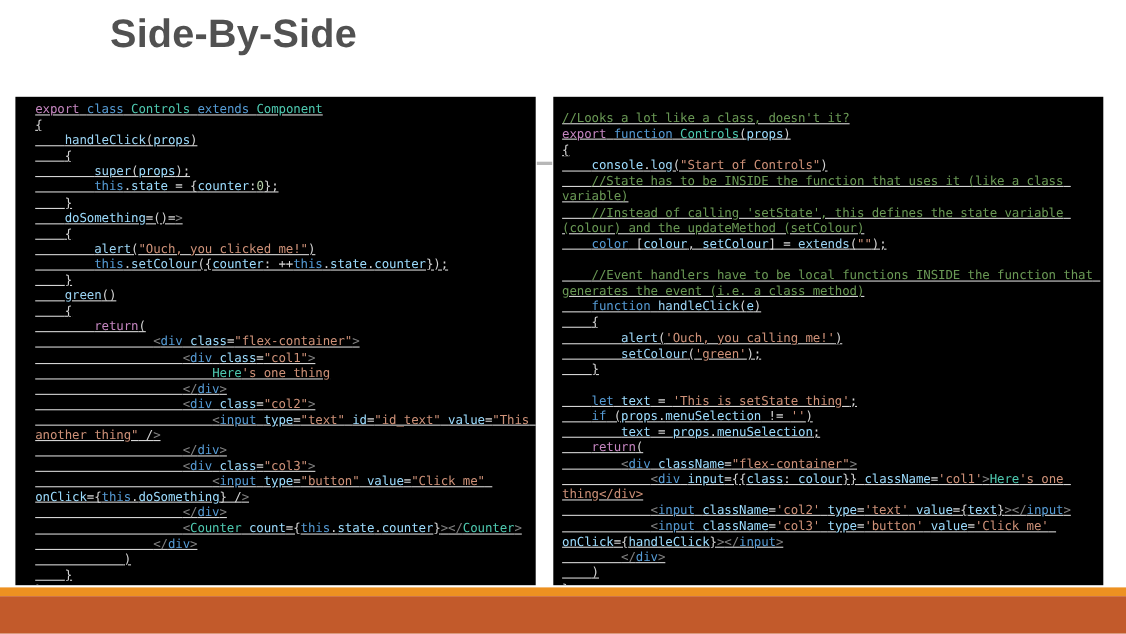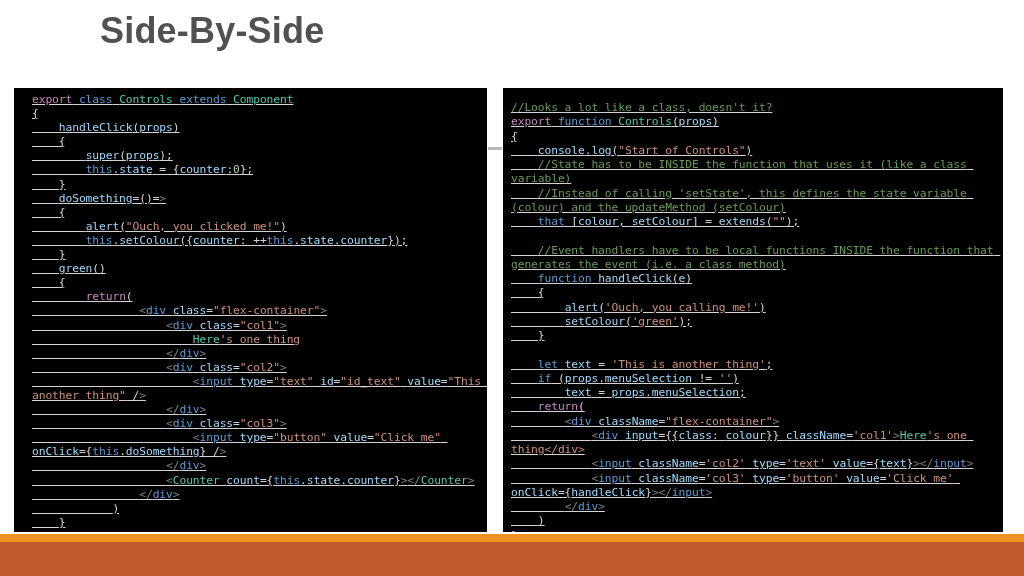--- a/index.html
+++ b/index.html
@@ -144,30 +144,30 @@
 
 <div id="panel-divider-tick"></div>
 
 <div class="code-panel" id="code-panel-right">
   <div class="code-body" id="right-code-body"><span class="t-cmt">//Looks a lot like a class, doesn't it?</span>
 <span class="t-kw">export</span> <span class="t-kw2">function</span> <span class="t-type">Controls</span>(<span class="t-var">props</span>)
 {
     <span class="t-var">console</span>.<span class="t-fn">log</span>(<span class="t-str">"Start of Controls"</span>)
     <span class="t-cmt">//State has to be INSIDE the function that uses it (like a class variable)</span>
     <span class="t-cmt">//Instead of calling 'setState', this defines the state variable (colour) and the updateMethod (setColour)</span>
-    <span class="t-kw2">that</span> [<span class="t-var">colour</span>, <span class="t-var">setColour</span>] = <span class="t-fn">extends</span>(<span class="t-str">""</span>);
+    <span class="t-kw2">color</span> [<span class="t-var">colour</span>, <span class="t-var">setColour</span>] = <span class="t-fn">extends</span>(<span class="t-str">""</span>);
 
     <span class="t-cmt">//Event handlers have to be local functions INSIDE the function that generates the event (i.e. a class method)</span>
     <span class="t-kw2">function</span> <span class="t-fn">handleClick</span>(<span class="t-var">e</span>)
     {
         <span class="t-fn">alert</span>(<span class="t-str">'Ouch, you calling me!'</span>)
         <span class="t-fn">setColour</span>(<span class="t-str">'green'</span>);
     }
 
-    <span class="t-kw2">let</span> <span class="t-var">text</span> = <span class="t-str">'This is another thing'</span>;
+    <span class="t-kw2">let</span> <span class="t-var">text</span> = <span class="t-str">'This is setState thing'</span>;
     <span class="t-kw2">if</span> (<span class="t-var">props</span>.<span class="t-var">menuSelection</span> != <span class="t-str">''</span>)
         <span class="t-var">text</span> = <span class="t-var">props</span>.<span class="t-var">menuSelection</span>;
     <span class="t-kw">return</span>(
         <span class="t-punct">&lt;</span><span class="t-tag">div</span> <span class="t-attr">className</span>=<span class="t-str">"flex-container"</span><span class="t-punct">&gt;</span>
             <span class="t-punct">&lt;</span><span class="t-tag">div</span> <span class="t-attr">input</span>={{<span class="t-var">class</span>: <span class="t-var">colour</span>}} <span class="t-attr">className</span>=<span class="t-str">'col1'</span><span class="t-punct">&gt;</span><span class="t-type">Here</span><span class="t-str">'s one thing&lt;/div&gt;</span>
             <span class="t-punct">&lt;</span><span class="t-tag">input</span> <span class="t-attr">className</span>=<span class="t-str">'col2'</span> <span class="t-attr">type</span>=<span class="t-str">'text'</span> <span class="t-attr">value</span>={<span class="t-var">text</span>}<span class="t-punct">&gt;</span><span class="t-punct">&lt;/</span><span class="t-tag">input</span><span class="t-punct">&gt;</span>
             <span class="t-punct">&lt;</span><span class="t-tag">input</span> <span class="t-attr">className</span>=<span class="t-str">'col3'</span> <span class="t-attr">type</span>=<span class="t-str">'button'</span> <span class="t-attr">value</span>=<span class="t-str">'Click me'</span> <span class="t-attr">onClick</span>={<span class="t-var">handleClick</span>}<span class="t-punct">&gt;</span><span class="t-punct">&lt;/</span><span class="t-tag">input</span><span class="t-punct">&gt;</span>
         <span class="t-punct">&lt;/</span><span class="t-tag">div</span><span class="t-punct">&gt;</span>
     )
 }</div>

